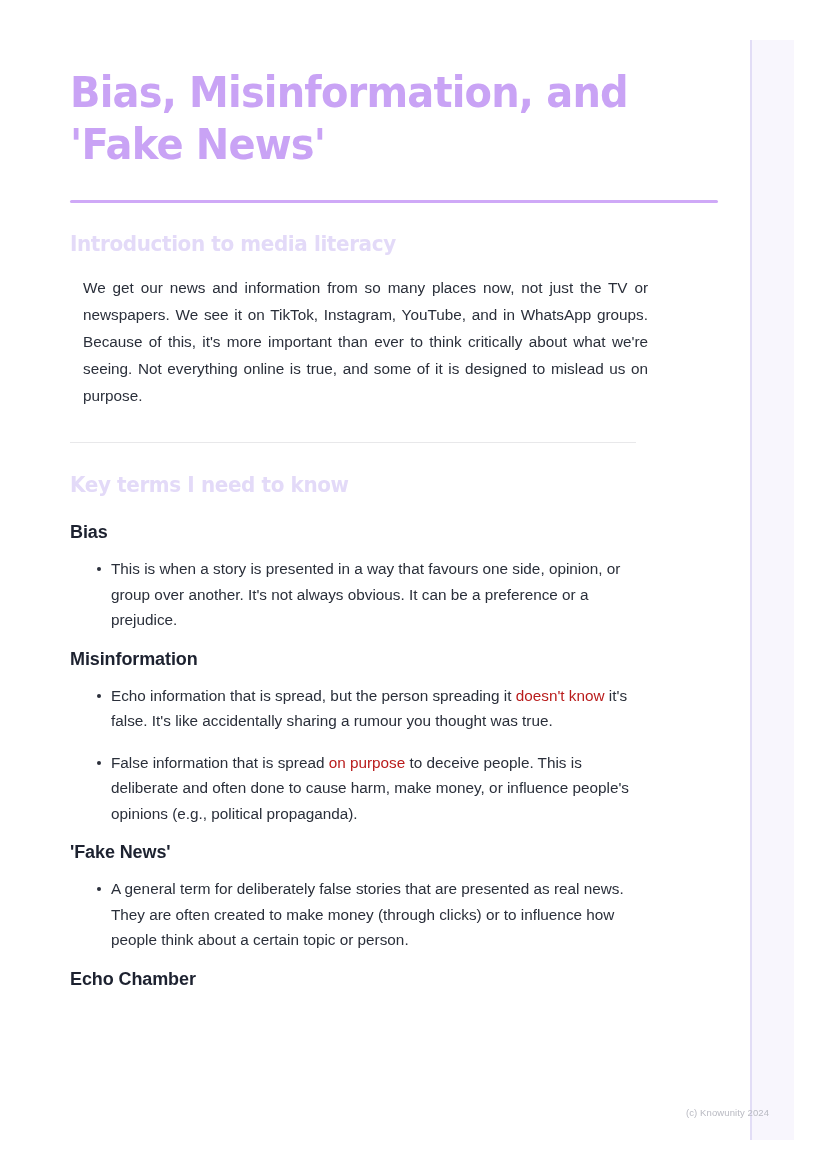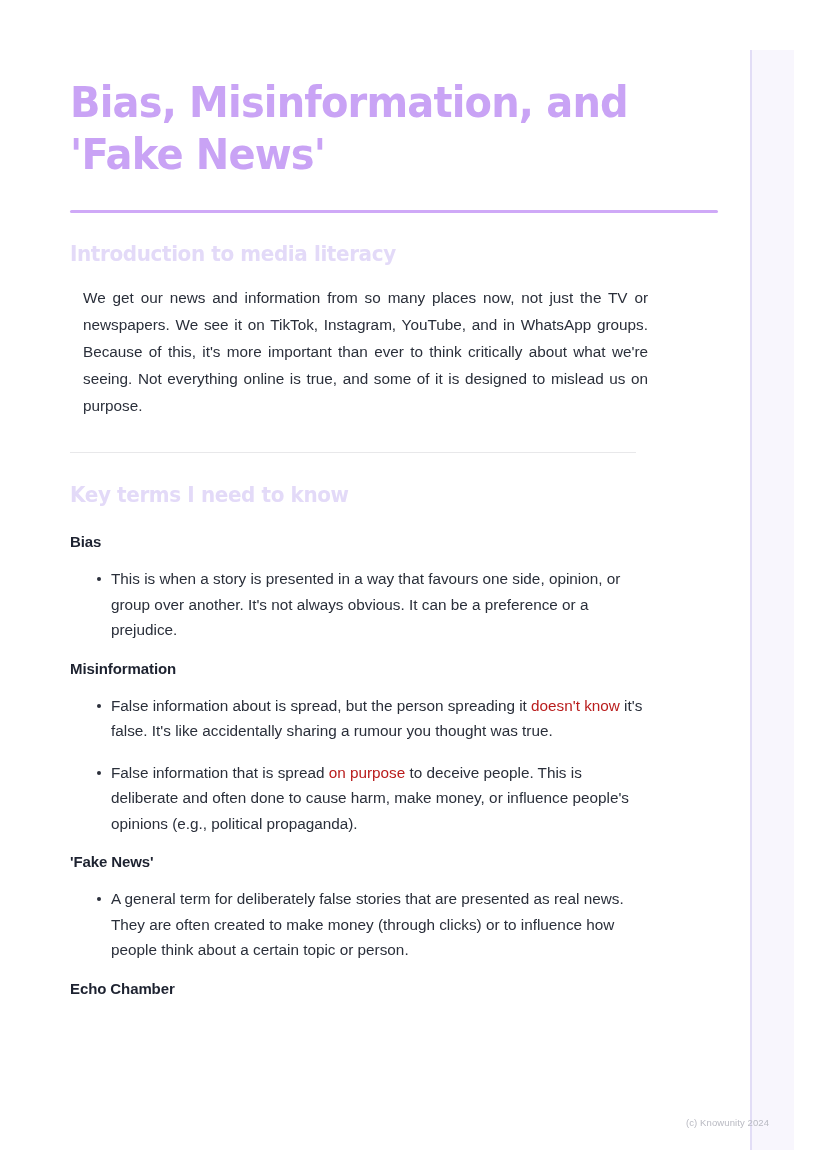--- a/index.html
+++ b/index.html
@@ -24,21 +24,21 @@
     width: 42px;
     height: 1100px;
     background: #f8f6fd;
     border-left: 2px solid #e2ddf6;
   }
 
   
   .page {
     position: absolute;
     left: 0;
-    top: 14px;
+    top: 4px;
     width: 828px;
     height: 1047px;
     box-sizing: border-box;
     padding: 12px;
   }
 
   .content {
     position: absolute;
     left: 70px;
     top: 62px;
@@ -97,21 +97,21 @@
   
   .thin-rule {
     width: 566px;
     height: 1px;
     background: #e8e8ea;
     margin-top: 33px;
   }
 
   
   .term-heading {
-    font-size: 15px;
+    font-size: 18px;
     line-height: 20px;
     font-weight: bold;
     color: #1d2230;
     margin: 0;
     letter-spacing: -0.1px;
   }
   .term-heading.first { margin-top: 23px; }
   .term-heading.next  { margin-top: 14px; }
 
   
@@ -177,21 +177,21 @@
 
     <h2 class="section-heading sec-keyterms">Key terms I need to know</h2>
 
     <div id="terms-container">
         <div class="term-heading first">Bias</div>
         <ul class="term-list">
           <li><span>This is when a story is presented in a way that favours one side, opinion, or group over another. It's not always obvious. It can be a preference or a prejudice.</span></li>
         </ul>
         <div class="term-heading next">Misinformation</div>
         <ul class="term-list">
-          <li><span>False information about is spread, but the person spreading it </span><b>doesn't know</b><span> it's false. It's like accidentally sharing a rumour you thought was true.</span></li>
+          <li><span>Echo information that is spread, but the person spreading it </span><b>doesn't know</b><span> it's false. It's like accidentally sharing a rumour you thought was true.</span></li>
         </ul>
         <ul class="term-list">
           <li><span>False information that is spread </span><b>on purpose</b><span> to deceive people. This is deliberate and often done to cause harm, make money, or influence people's opinions (e.g., political propaganda).</span></li>
         </ul>
         <div class="term-heading next">'Fake News'</div>
         <ul class="term-list">
           <li><span>A general term for deliberately false stories that are presented as real news. They are often created to make money (through clicks) or to influence how people think about a certain topic or person.</span></li>
         </ul>
         <div class="term-heading next">Echo Chamber</div>
       </div>

